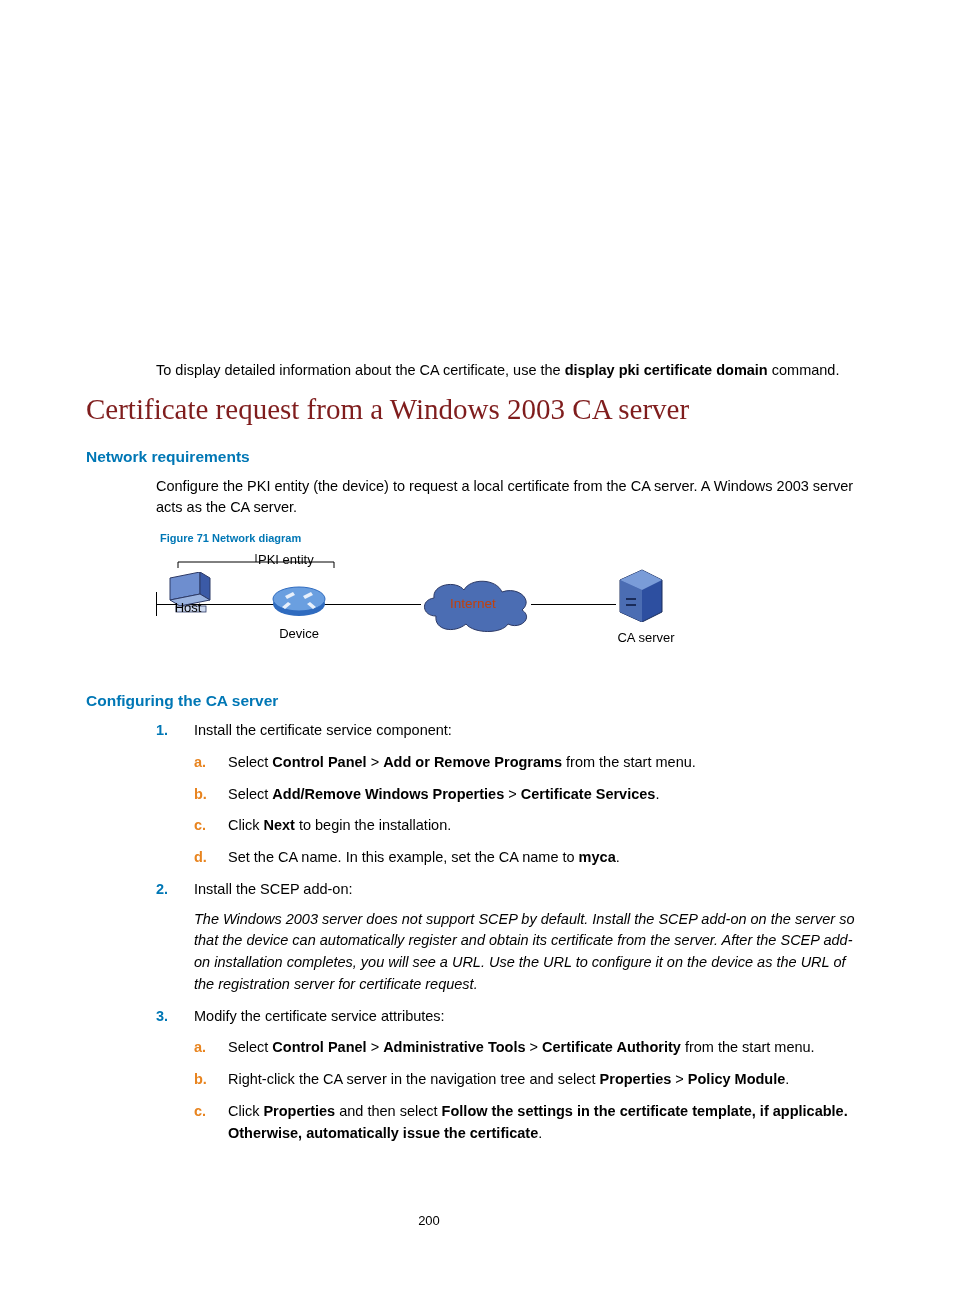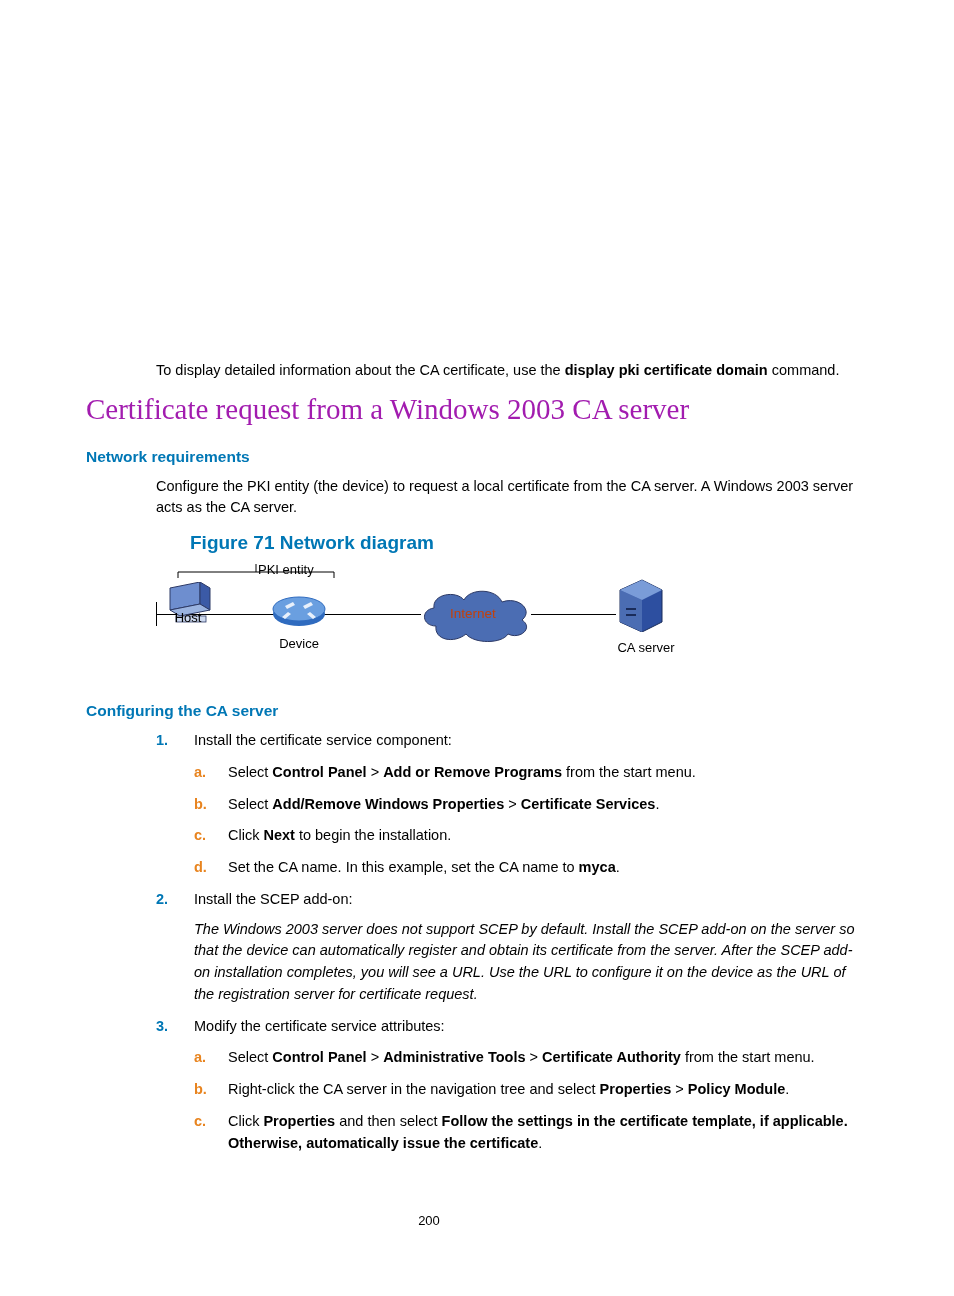--- a/index.html
+++ b/index.html
@@ -19,40 +19,40 @@
   .intro {
     font-size: 14.5px;
     line-height: 1.45;
     margin: 0 0 8px 70px;
     text-align: justify;
   }
   .intro b { font-weight: bold; }
   h1 {
     font-family: Georgia, 'Times New Roman', serif;
     font-weight: normal;
-    color: #a21caf;
+    color: #7f1d1d;
     font-size: 29px;
     margin: 12px 0 22px 0;
   }
   h2 {
     color: #0077b5;
     font-size: 15.5px;
     font-weight: bold;
     margin: 8px 0 10px 0;
   }
   .body-text {
     font-size: 14.5px;
     line-height: 1.45;
     margin: 0 0 14px 70px;
   }
   .fig-caption {
     color: #0077b5;
-    font-size: 19px;
-    font-weight: bold;
-    margin: 4px 0 8px 104px;
+    font-size: 11px;
+    font-weight: bold;
+    margin: 4px 0 8px 74px;
   }
   .diagram {
     margin: 0 0 30px 70px;
     width: 560px;
     height: 110px;
     position: relative;
   }
   .dia-label {
     position: absolute;
     font-size: 13px;

